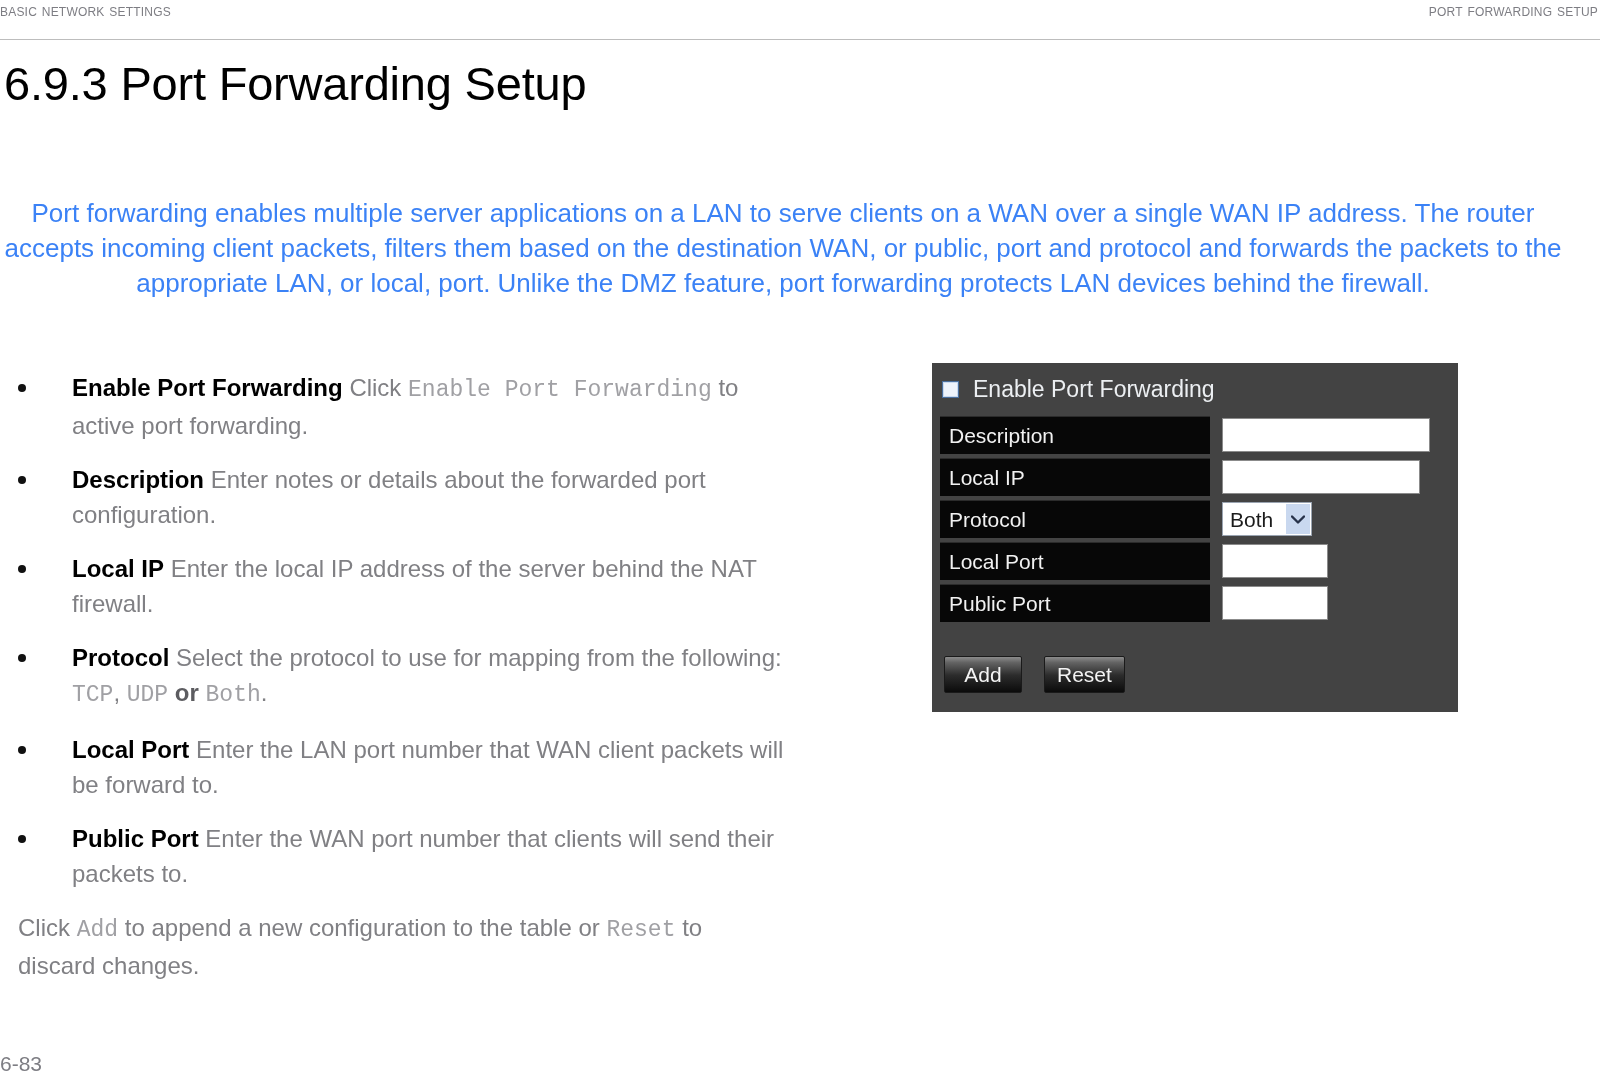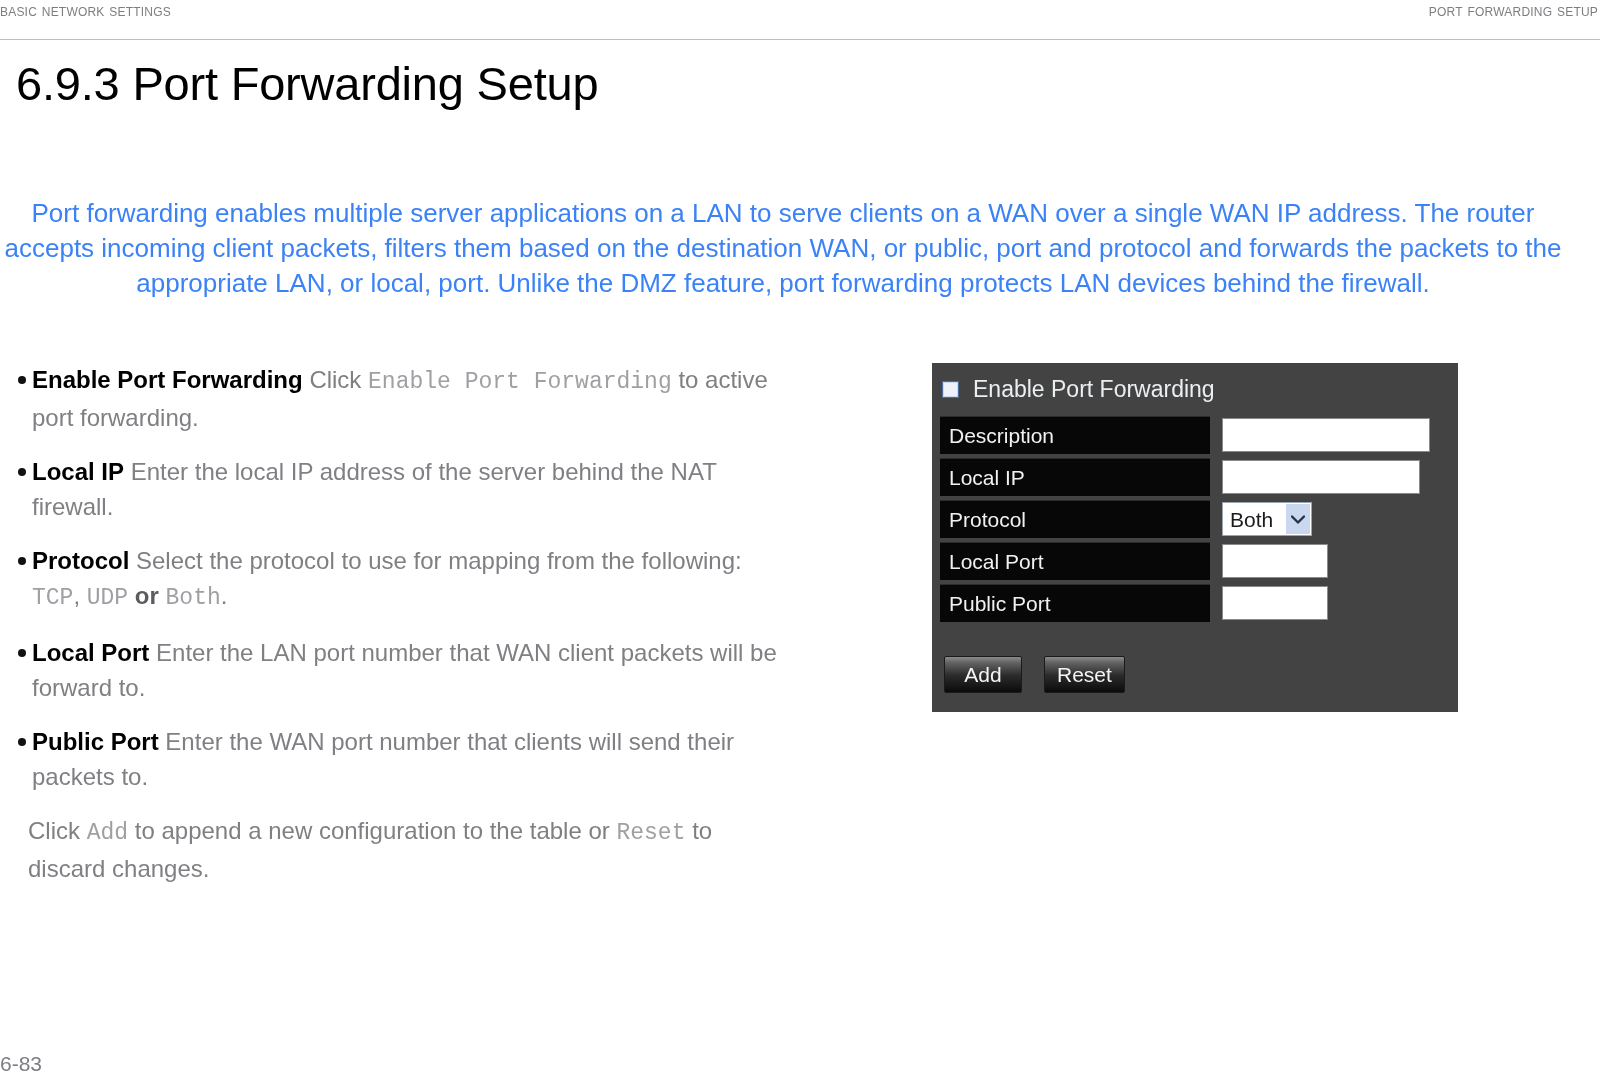--- a/index.html
+++ b/index.html
@@ -37,21 +37,21 @@
     text-transform: lowercase;
     white-space: nowrap;
     line-height: 20px;
   }
   .header-left { left: 0px; }
   .header-right { right: 2px; }
 
   
   .doc-title {
     position: absolute;
-    left: 16px;
+    left: 4px;
     top: 56px;
     font-size: 47px;
     font-weight: normal;
     color: #000000;
     letter-spacing: -0.2px;
     white-space: nowrap;
     line-height: 56px;
     margin: 0;
   }
 
@@ -74,22 +74,22 @@
     top: 358px;
     width: 790px;
   }
   ul.bullets {
     list-style: none;
     margin: 0;
     padding: 0;
   }
   ul.bullets > li {
     position: relative;
-    padding-left: 32px;
-    margin: 4px 0 19px 0;
+    padding-left: 72px;
+    margin: 12px 0 19px 0;
     font-size: 24px;
     line-height: 35px;
     color: #808084;
   }
   ul.bullets > li .dot {
     position: absolute;
     left: 18px;
     top: 14px;
     width: 8px;
     height: 8px;
@@ -109,21 +109,21 @@
   .b-or {
     font-weight: bold;
     color: #5c5c60;
     text-align: center;
   }
   .closing {
     margin-top: 6px;
     font-size: 24px;
     line-height: 35px;
     color: #808084;
-    padding-left: 28px;
+    padding-left: 18px;
     width: 740px;
   }
 
   
   .shot {
     position: absolute;
     left: 932px;
     top: 363px;
     width: 526px;
     height: 349px;
@@ -274,20 +274,24 @@
 <div class="left-col">
   <ul class="bullets">
 
     <li>
       <span class="dot"></span>
       <span class="term">Enable Port Forwarding</span> <span>Click</span>
       <span class="mono">Enable Port Forwarding</span>
       <span>to active port forwarding.</span>
     </li>
 
+    <li>
+      <span class="dot"></span>
+      <span class="term">Description</span> <span>Enter notes or details about the forwarded port configuration.</span>
+    </li>
 
     <li>
       <span class="dot"></span>
       <span class="term">Local IP</span> <span>Enter the local IP address of the server behind the NAT firewall.</span>
     </li>
 
     <li>
       <span class="dot"></span>
       <span class="term">Protocol</span> <span>Select the protocol to use for mapping from the following:</span>
       <span class="mono">TCP</span><span>,</span>

